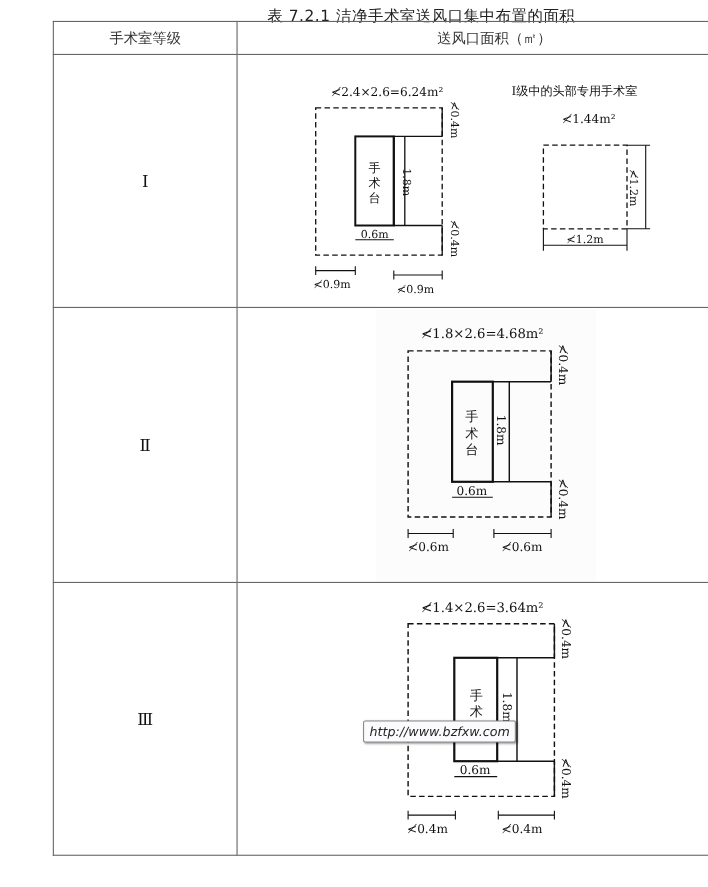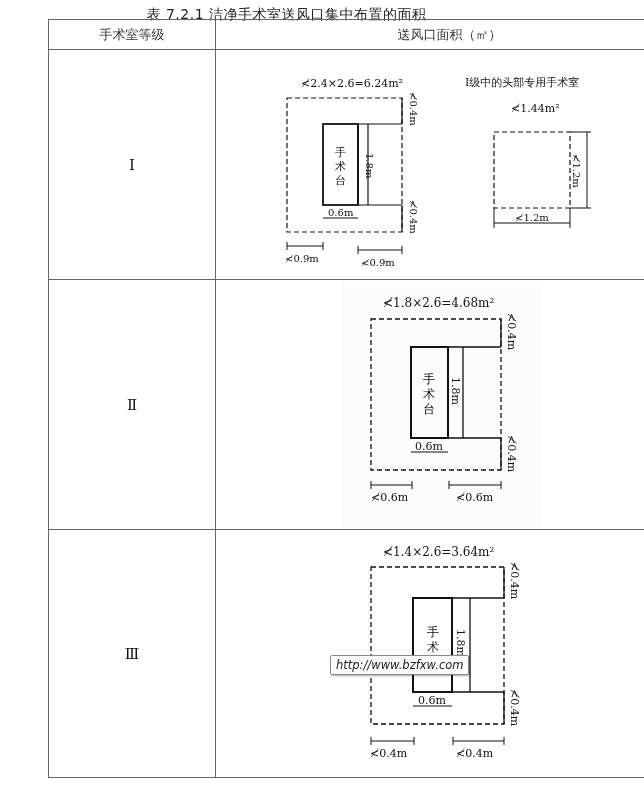--- a/index.html
+++ b/index.html
@@ -1,19 +1,19 @@
 <!DOCTYPE html>
 <html><head>
 <meta charset="utf-8">
 <style>
   html, body { margin:0; padding:0; background:#ffffff; }
   body { width:644px; height:806px; position:relative; overflow:hidden;
          font-family:"DejaVu Serif","Liberation Serif",serif; color:#111; }
-  .caption { position:absolute; left:0; top:6px; width:523px; text-align:center;
-             font-family:"DejaVu Sans","Liberation Sans",sans-serif; font-size:14px; color:#222; letter-spacing:0.5px;padding-left:25px; }
+  .caption { position:absolute; left:0; top:6px; width:523px; text-align:right;
+             font-family:"DejaVu Sans","Liberation Sans",sans-serif; font-size:14px; color:#222; letter-spacing:0.5px; }
   table.spec { position:absolute; left:3px; top:19px; width:636px; border-collapse:collapse;margin-left:45px; }
   table.spec td, table.spec th { border:1.5px solid #666; padding:0; }
   table.spec th { height:29px; font-weight:normal; font-family:"DejaVu Sans","Liberation Sans",sans-serif;
                   font-size:13px; color:#333; text-align:center; }
   .col-grade { width:166px; }
   td.grade { text-align:center; font-family:"DejaVu Serif","Liberation Serif",serif; font-size:15px; color:#111; }
   td.area { position:relative; }
   .r1 { height:230px; } .r2 { height:250px; } .r3 { height:248px; }
   svg { position:absolute; left:0; top:0; overflow:visible; }
   svg text { font-family:"DejaVu Serif","Liberation Serif",serif; fill:#111; }

